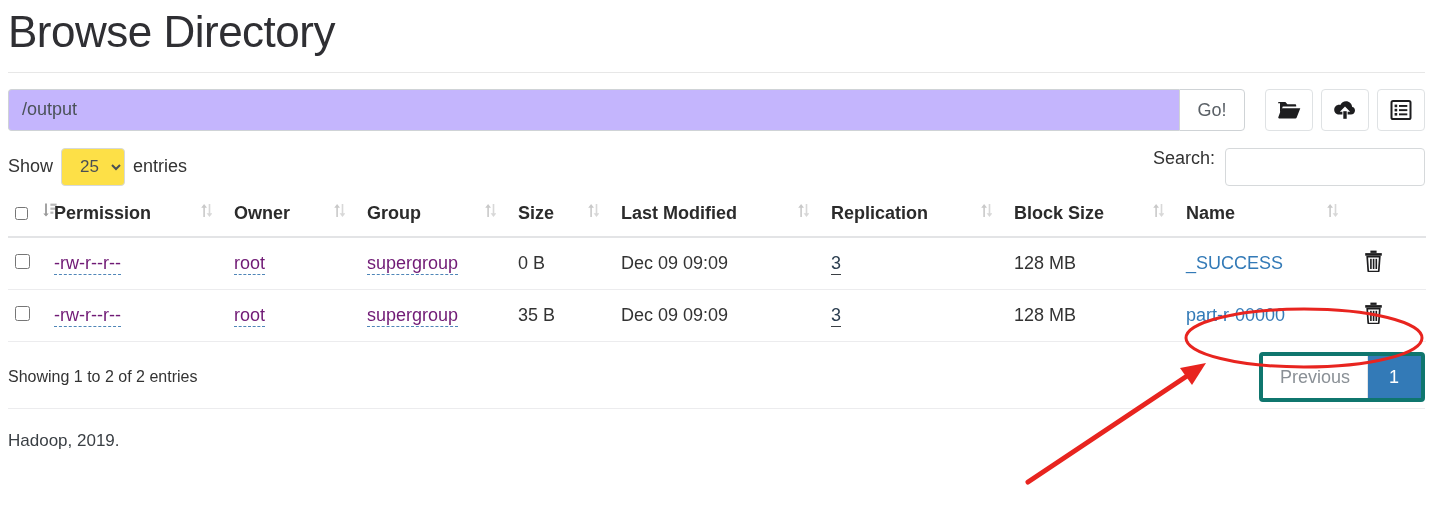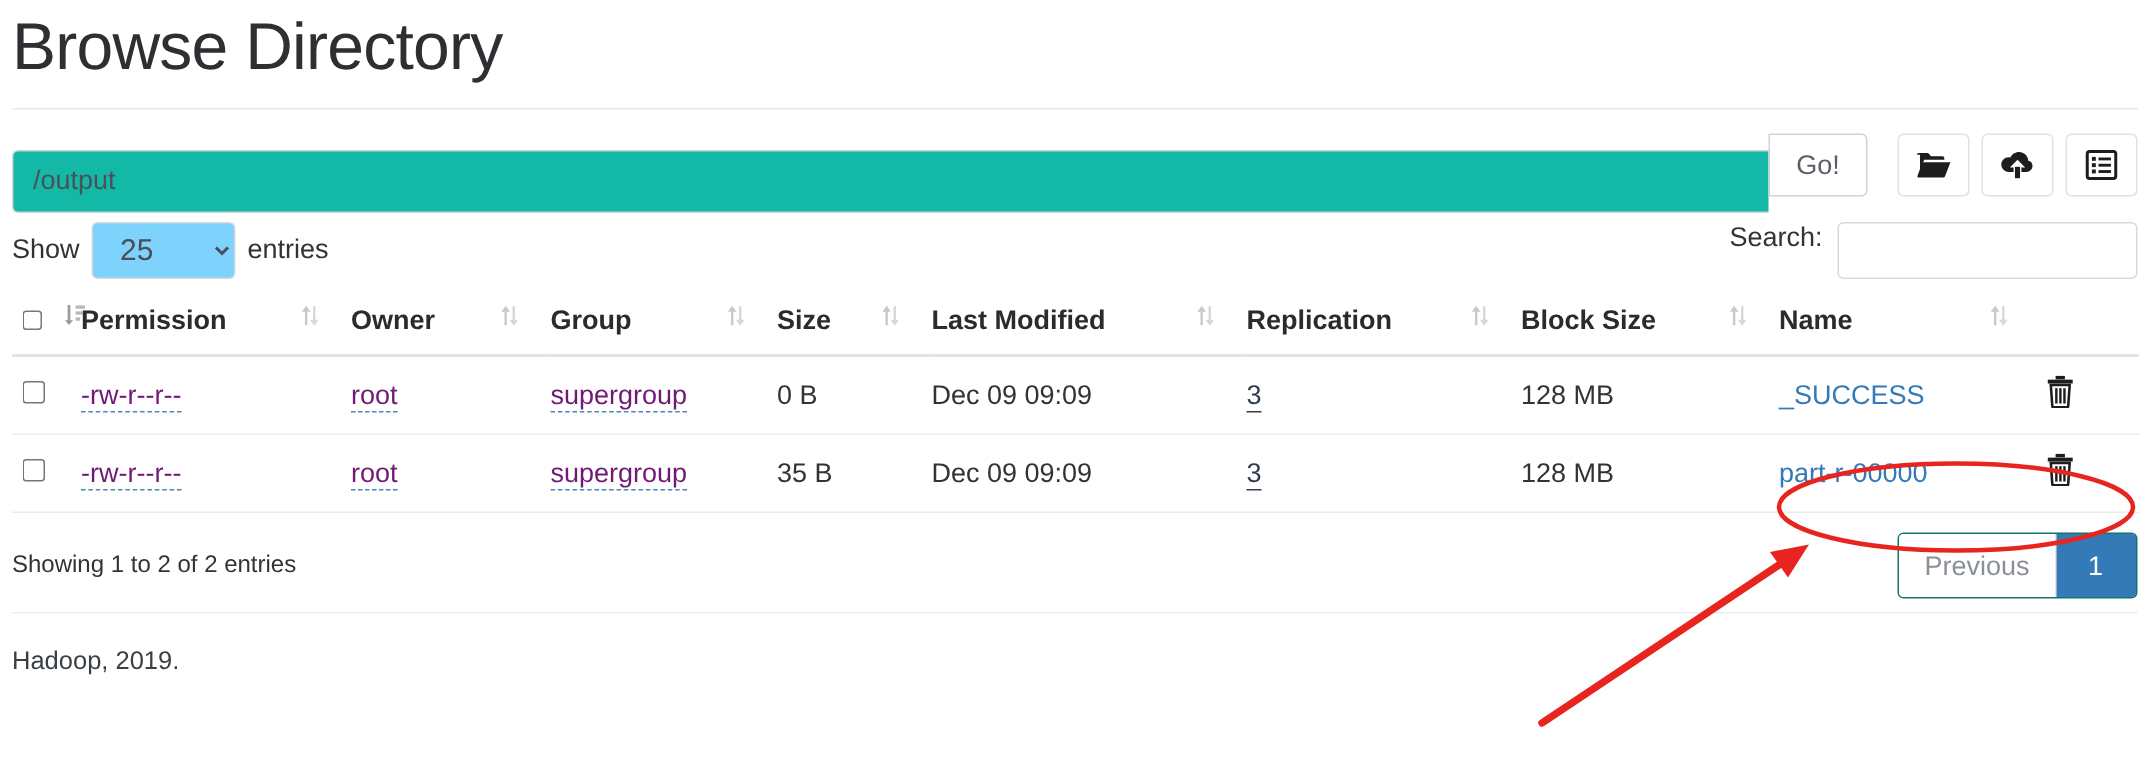--- a/index.html
+++ b/index.html
@@ -56,22 +56,21 @@
     flex: 1 1 auto;
     height: 42px;
     border: 1px solid #cfd3d6;
     border-right: none;
     border-radius: 4px 0 0 4px;
     padding: 0 13px;
     font-family: "Liberation Sans", sans-serif;
     font-size: 18px;
     color: #4a5158;
     outline: none;
-    background: #14b8a6;
-    margin-top: 11px;
+    background: #c4b5fd;
   }
   .go-btn {
     width: 66px;
     height: 42px;
     border: 1px solid #cfd3d6;
     border-radius: 0 4px 4px 0;
     background: #ffffff;
     font-family: "Liberation Sans", sans-serif;
     font-size: 18px;
     color: #5a6066;
@@ -108,26 +107,26 @@
   .length-box {
     display: flex;
     align-items: center;
     font-size: 18px;
     color: #333;
   }
   .length-box .lbl { white-space: pre; }
   .entries-select {
     margin: 0 8px;
     height: 38px;
-    width: 96px;
+    width: 64px;
     border: 1px solid #d6d9db;
     border-radius: 4px;
-    background: #7dd3fc;
+    background: #fde047;
     font-family: "Liberation Sans", sans-serif;
-    font-size: 20px;
+    font-size: 17px;
     color: #4a4f54;
     padding: 0 6px 0 14px;
     cursor: pointer;
   }
   .search-box {
     display: flex;
     align-items: flex-start;
     font-size: 18px;
     color: #333;
   }
@@ -226,21 +225,21 @@
   .footer-row {
     display: flex;
     align-items: center;
     justify-content: space-between;
     margin-top: 14px;
     height: 42px;
   }
   .info-text { font-size: 16px; color: #333333; }
   .pagination {
     display: flex;
-    border: 1px solid #0f766e;
+    border: 4px solid #0f766e;
     border-radius: 4px;
     overflow: hidden;
     background: #fff;
   }
   .pg-btn {
     font-family: "Liberation Sans", sans-serif;
     font-size: 18px;
     padding: 8px 17px;
     background: #ffffff;
     border: none;

